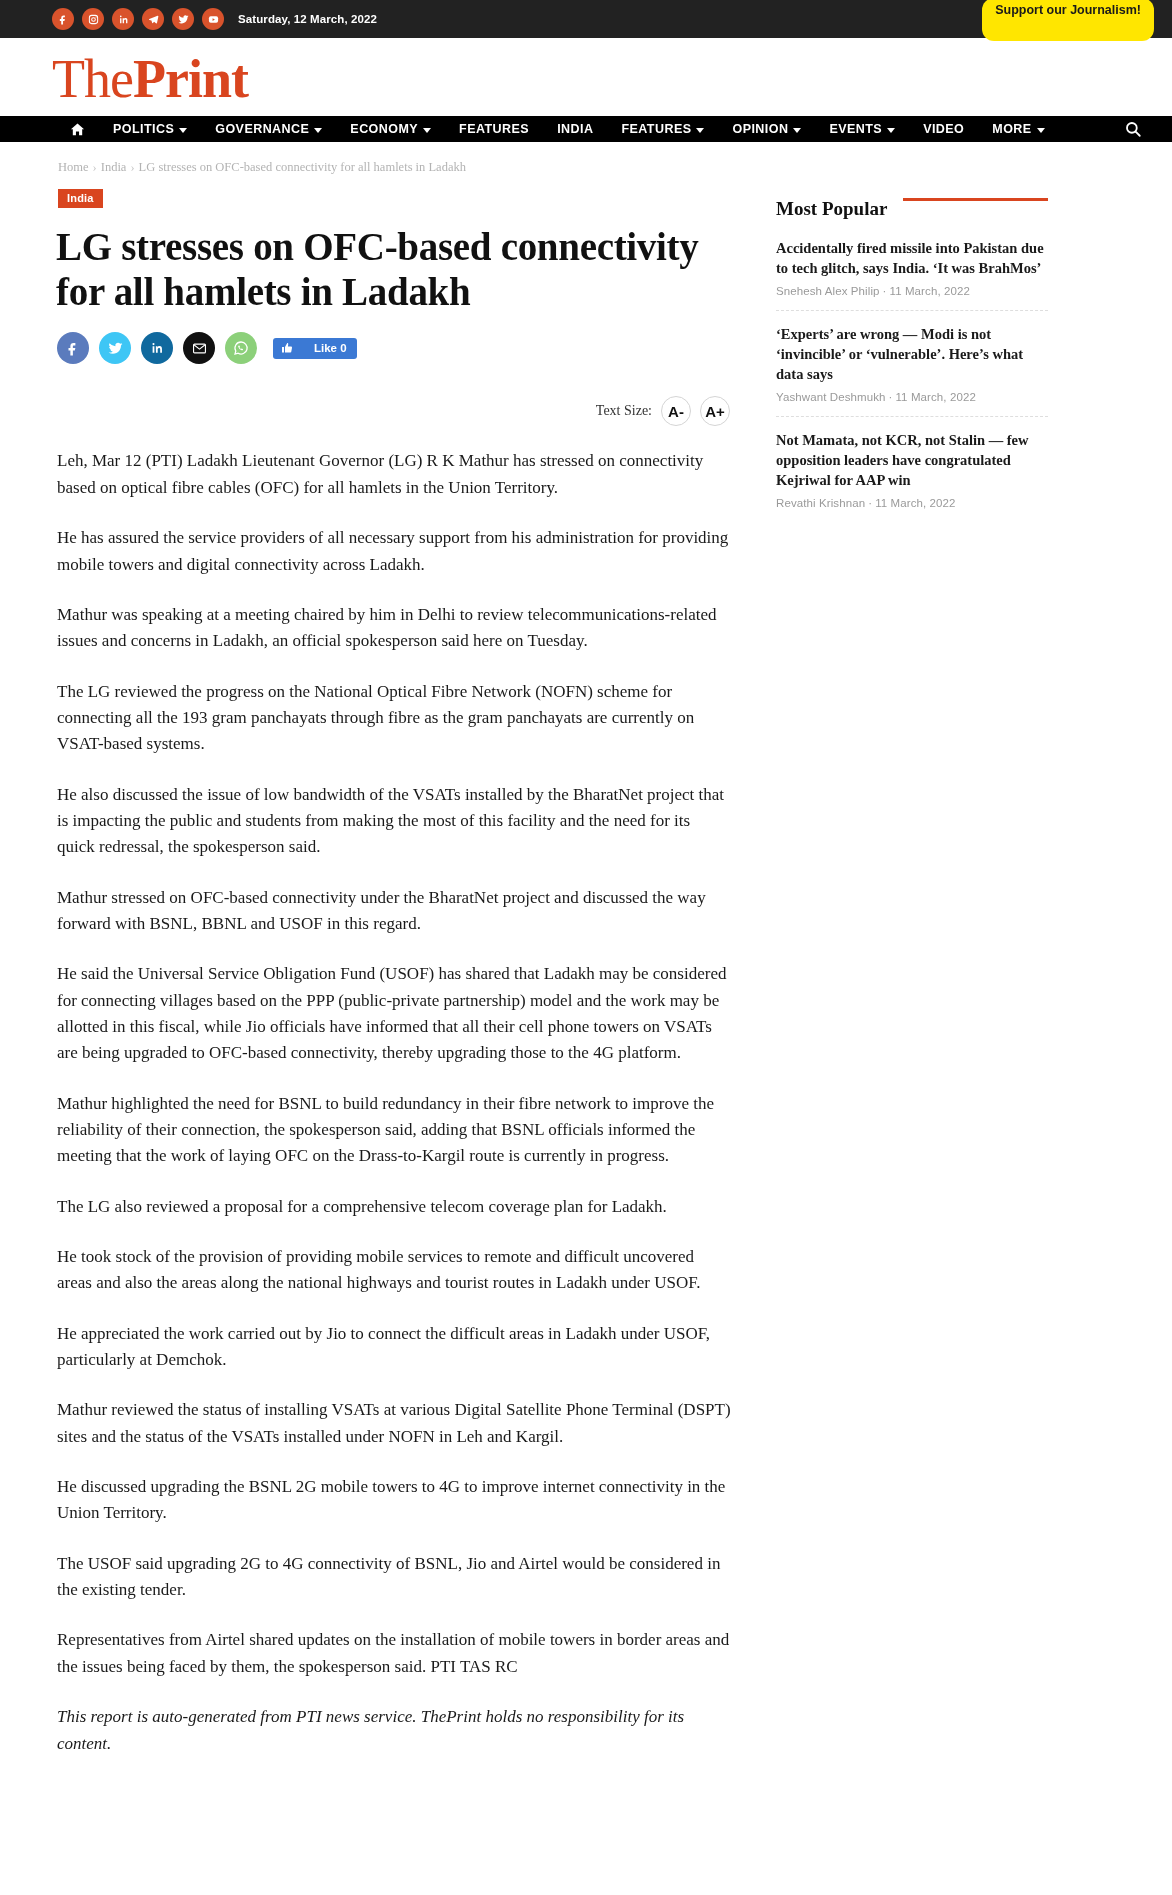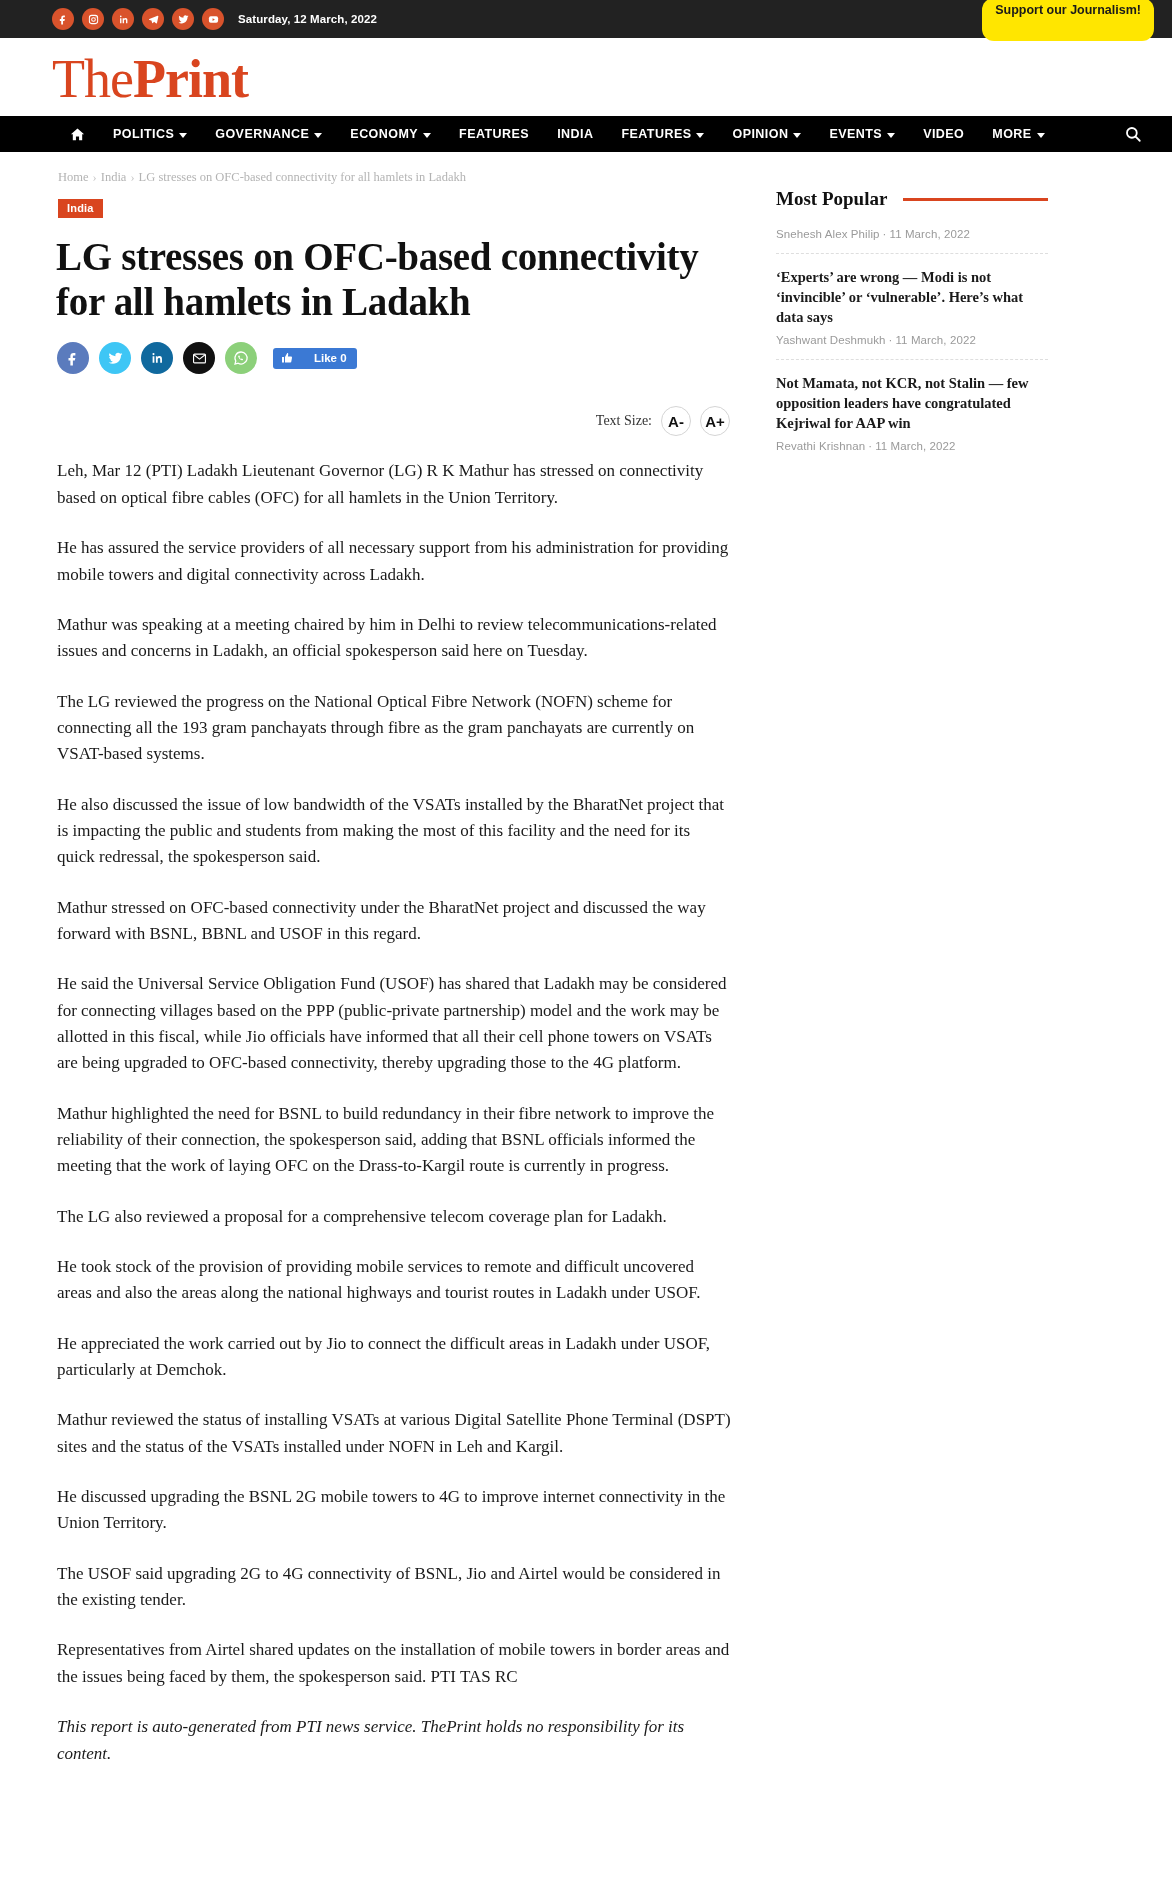--- a/index.html
+++ b/index.html
@@ -62,21 +62,21 @@
     color: #d9451f;
     letter-spacing: -1px;
     display: inline-block;
   }
   .logo .light { font-weight: normal; }
   .logo .bold { font-weight: bold; }
 
   
   .mainnav {
     background: #000000;
-    height: 36px;
+    height: 26px;
     display: flex;
     align-items: center;
     padding: 0 18px 0 52px;
   }
   .nav-home {
     color: #ffffff;
     padding: 0 14px 0 18px;
     display: flex;
     align-items: center;
     cursor: pointer;
@@ -223,20 +223,21 @@
     align-items: center;
     gap: 16px;
     margin-bottom: 18px;
   }
   .side-title {
     font-family: "Liberation Serif", serif;
     font-size: 19px;
     font-weight: bold;
     color: #111111;
     white-space: nowrap;
+    margin-top: 20px;
   }
   .side-rule {
     flex: 1;
     height: 3px;
     background: #d9451f;
   }
   .pop-item { padding-bottom: 13px; margin-bottom: 13px; border-bottom: 1px dashed #dedede; }
   .pop-item:last-child { border-bottom: none; }
   .pop-title {
     font-family: "Liberation Serif", serif;
@@ -429,20 +430,21 @@
     </div>
   </div>
 
   <aside class="col-side">
     <div class="side-head">
       <span class="side-title">Most Popular</span>
       <span class="side-rule"></span>
     </div>
 
     <div class="pop-item">
+      <div class="pop-title">Accidentally fired missile into Pakistan due to tech glitch, says India. ‘It was BrahMos’</div>
       <div class="pop-meta">
         <span>Snehesh Alex Philip</span><span class="dot">·</span><span>11 March, 2022</span>
       </div>
     </div>
 
     <div class="pop-item">
       <div class="pop-title">‘Experts’ are wrong — Modi is not ‘invincible’ or ‘vulnerable’. Here’s what data says</div>
       <div class="pop-meta">
         <span>Yashwant Deshmukh</span><span class="dot">·</span><span>11 March, 2022</span>
       </div>

